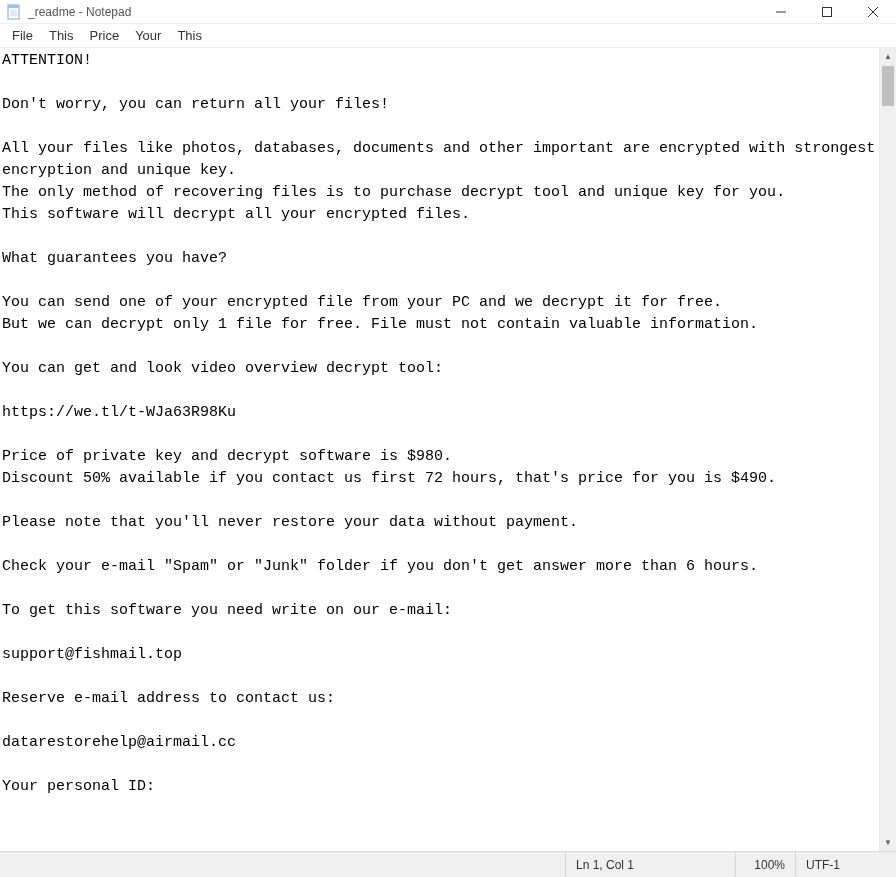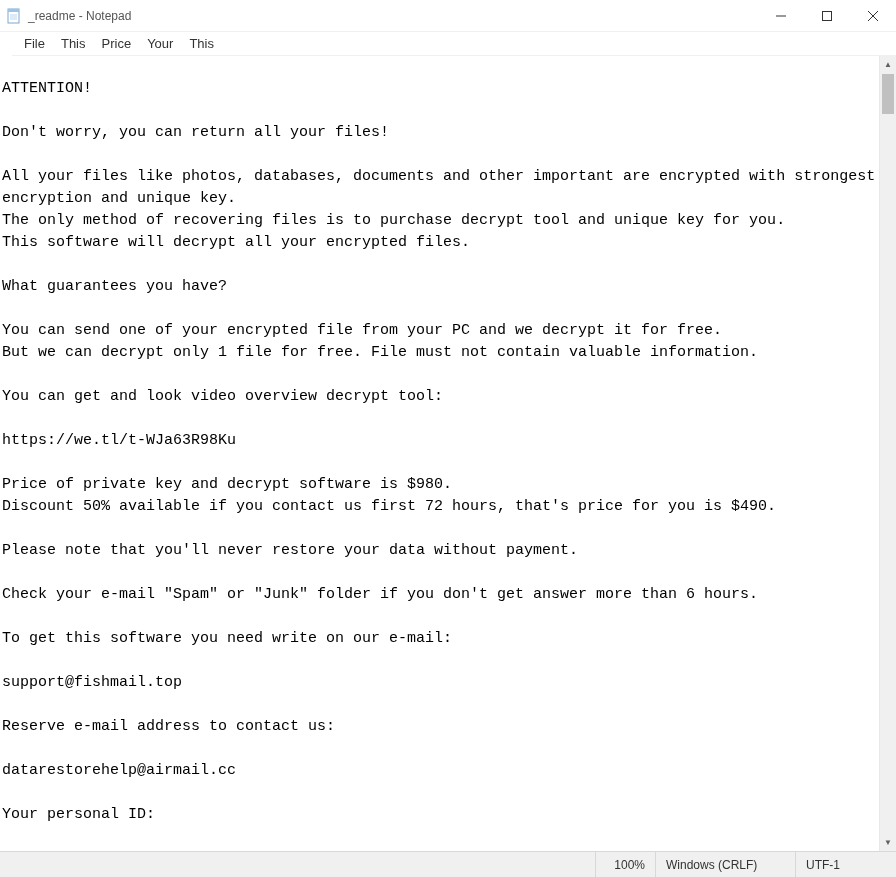--- a/index.html
+++ b/index.html
@@ -11,21 +11,21 @@
       font-family: "Segoe UI", Tahoma, sans-serif;
       font-size: 12px;
       background: #ffffff;
       width: 896px;
       height: 877px;
       overflow: hidden;
       display: flex;
       flex-direction: column;
     }
     .titlebar {
-      height: 32px;
+      height: 24px;
       display: flex;
       align-items: center;
       background: #ffffff;
       border-bottom: 1px solid #f0f0f0;
       padding-left: 6px;
     }
     .titlebar-icon {
       width: 16px;
       height: 16px;
       margin-right: 6px;
@@ -57,40 +57,38 @@
     }
     .menubar {
       height: 24px;
       display: flex;
       align-items: center;
       padding: 0 4px;
       background: #ffffff;
       border-bottom: 1px solid #f0f0f0;
       font-size: 13px;
       color: #333;
-      margin-left: 12px;
     }
     .menu-item {
       padding: 2px 8px;
       cursor: default;
     }
     .content {
       flex: 1;
       overflow: auto;
       padding: 2px 2px;
       position: relative;
     }
     .content pre {
       font-family: Consolas, "Courier New", monospace;
       font-size: 15px;
       line-height: 22px;
       white-space: pre-wrap;
       word-wrap: break-word;
       color: #000;
-      margin-top: 20px;
     }
     .statusbar {
       height: 26px;
       background: #f0f0f0;
       border-top: 1px solid #d8d8d8;
       display: flex;
       align-items: stretch;
       font-size: 12px;
       color: #333;
     }
@@ -217,16 +215,16 @@
 </pre>
   <div class="scrollbar-vertical">
     <div class="scrollbar-arrow up">▲</div>
     <div class="scrollbar-thumb"></div>
     <div class="scrollbar-arrow down">▼</div>
   </div>
 </div>
 
 <div class="statusbar">
   <div class="status-spacer"></div>
+  <div class="status-cell" style="width:170px">Ln 1, Col 1</div>
   <div class="status-cell" style="width:60px;justify-content:flex-end">100%</div>
-  <div class="status-cell" style="width:140px">Windows (CRLF)</div>
   <div class="status-cell" style="width:100px">UTF-1</div>
 </div>
 
 </body></html>

